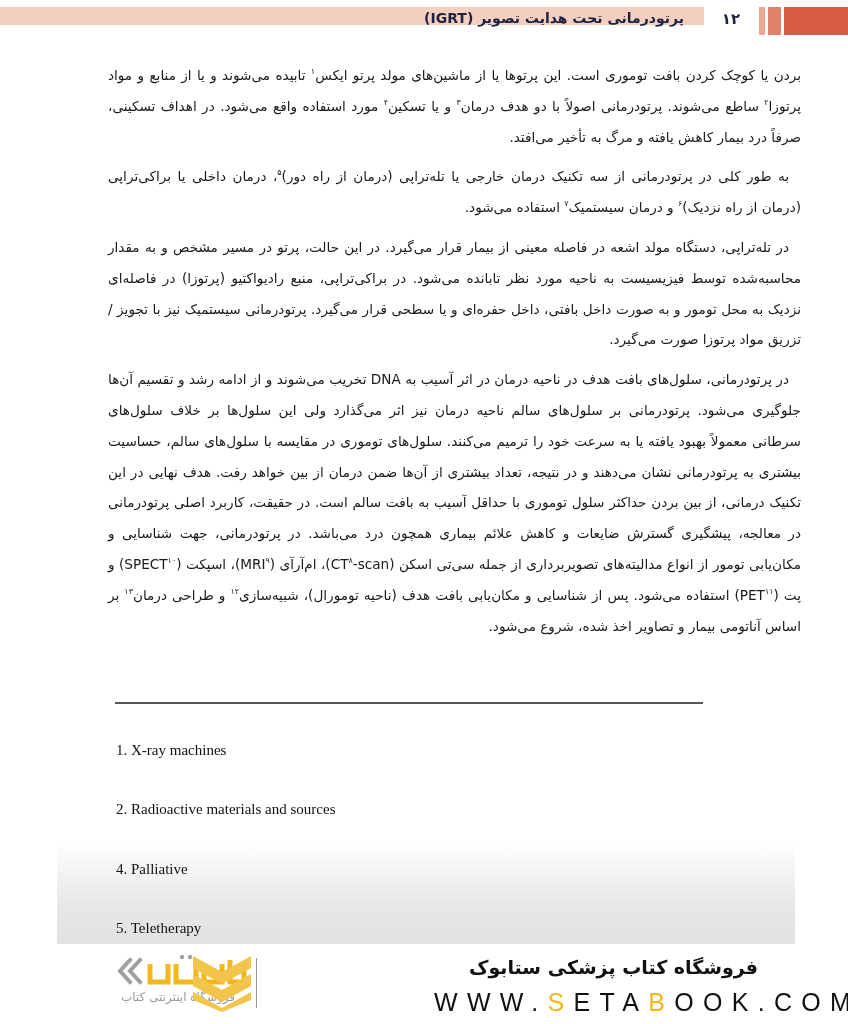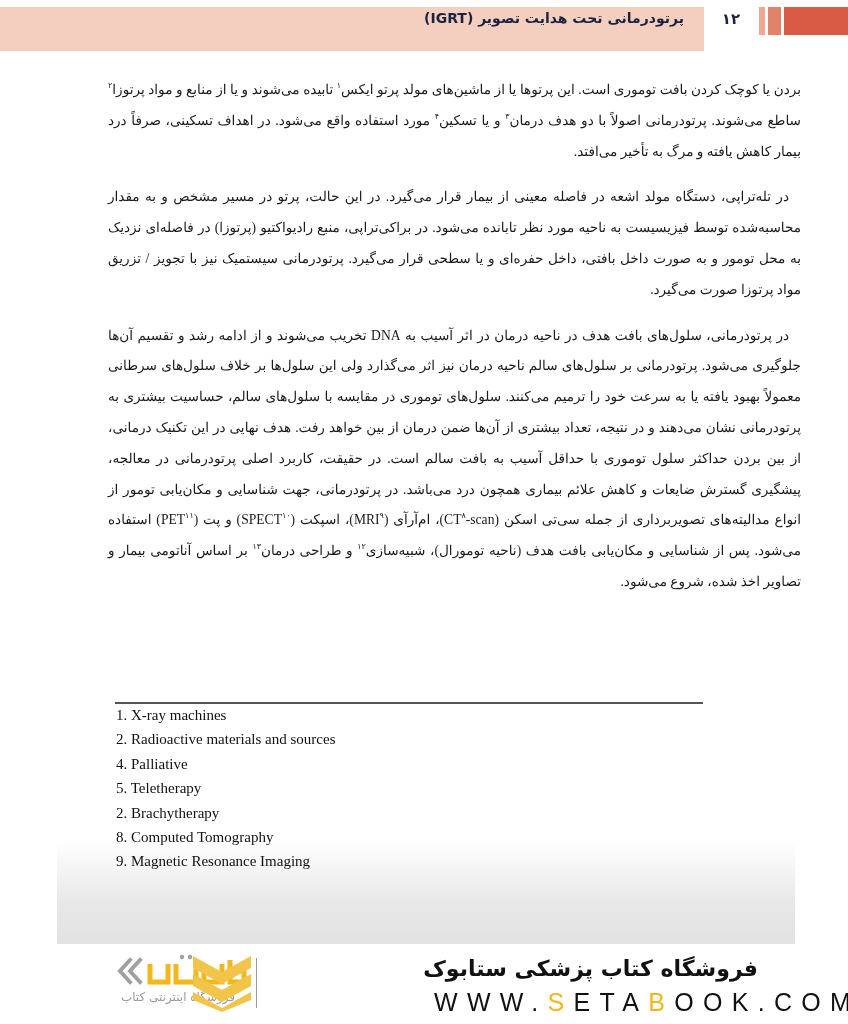--- a/index.html
+++ b/index.html
@@ -2,21 +2,21 @@
 <html><head>
 <meta charset="utf-8">
 <style>
   html, body { margin: 0; padding: 0; }
   body {
     width: 848px; height: 1024px; background: #ffffff; position: relative; overflow: hidden;
     font-family: "DejaVu Sans", sans-serif; color: #1a1a1a;
   }
   
   .header-bar {
-    position: absolute; left: 0; top: 7px; width: 704px; height: 44px;
+    position: absolute; left: 0; top: 7px; width: 704px; height: 18px;
     background: #f4cfc0;
   }
   .header-title {
     position: absolute; right: 20px; top: 3px;
     font-family: "DejaVu Sans", sans-serif; font-weight: bold; font-size: 14px;
     color: #1c2340; direction: rtl; white-space: nowrap;
   }
   .page-number {
     position: absolute; left: 716px; top: 10px; width: 30px; text-align: center;
     font-family: "DejaVu Sans", sans-serif; font-weight: bold; font-size: 15px; color: #1c2340;
@@ -25,69 +25,70 @@
   .deco-1 { left: 759px; width: 6px; background: #eea891; }
   .deco-2 { left: 768px; width: 13px; background: #e1826a; }
   .deco-3 { left: 784px; width: 64px; background: #d95a45; }
 
   
   .body-text {
     position: absolute; left: 108px; top: 60px; width: 693px;
     direction: rtl; text-align: justify;
     font-family: "DejaVu Sans", sans-serif; font-size: 13.6px; line-height: 30.8px; color: #1a1a1a;
   }
-  .body-text p { margin: 15px 0 9px 0; text-align-last: right; font-family: Liberation Serif, serif; }
+  .body-text p { margin: 0 0 9px 0; text-align-last: right; }
   .body-text p.indent { text-indent: 12px; }
   sup { font-size: 8px; line-height: 0; }
 
   .footnote-rule {
     position: absolute; left: 115px; top: 702px; width: 588px; height: 2px; background: #555555;
   }
   .shadow-area {
     position: absolute; left: 57px; top: 840px; width: 738px; height: 104px;
     background: linear-gradient(to bottom, rgba(235,235,235,0) 0%, rgba(228,228,228,0.85) 60%, #e2e2e2 100%);
   }
   .footnotes {
     position: absolute; left: 116px; top: 703px; width: 600px;
     direction: ltr; font-family: "Liberation Serif", serif; font-size: 15px; color: #111;
   }
-  .footnote { height: 24.4px; line-height: 24.4px; white-space: nowrap; }
+  .footnote { height: 24.4px; line-height: 24.4px; white-space: nowrap; margin-top: 35px; }
 
   
   .brand-ad { position: absolute; left: 0; top: 944px; width: 848px; height: 80px; background: #fff; }
   .logo-chevrons { position: absolute; left: 193px; top: 12px; width: 58px; height: 56px; }
   .logo-divider { position: absolute; left: 256px; top: 14px; width: 1px; height: 50px; background: #999; }
   .logo-wordmark { position: absolute; left: 116px; top: 10px; width: 132px; height: 34px; }
   .logo-tagline {
     position: absolute; left: 108px; top: 46px; width: 140px; text-align: center;
     direction: rtl; font-size: 12px; color: #9a9a9a; font-family: "DejaVu Sans", sans-serif;
   }
   .store-name {
     position: absolute; right: 90px; top: 12px; direction: rtl;
-    font-size: 22px; font-weight: bold; color: #111; font-family: "DejaVu Sans", sans-serif;
+    font-size: 19px; font-weight: bold; color: #111; font-family: "DejaVu Sans", sans-serif;
   }
   .store-url {
     position: absolute; left: 434px; top: 44px;
     font-family: "Liberation Sans", sans-serif; font-size: 25px; letter-spacing: 9.3px; color: #111;
   }
   .store-url .hl { color: #f2b71c; }
 </style>
 </head>
 <body>
 
 <div class="header-bar">
   <span class="header-title">پرتودرمانی تحت هدایت تصویر (IGRT)</span>
 </div>
 <div class="page-number">۱۲</div>
 <div class="deco-stripe deco-1"></div>
 <div class="deco-stripe deco-2"></div>
 <div class="deco-stripe deco-3"></div>
 
 <div class="body-text">
   <p><span>بردن یا کوچک کردن بافت توموری است. این پرتوها یا از ماشین‌های مولد پرتو ایکس</span><sup>۱</sup><span> تابیده می‌شوند و یا از منابع و مواد پرتوزا</span><sup>۲</sup><span> ساطع می‌شوند. پرتودرمانی اصولاً با دو هدف درمان</span><sup>۳</sup><span> و یا تسکین</span><sup>۴</sup><span> مورد استفاده واقع می‌شود. در اهداف تسکینی، صرفاً درد بیمار کاهش یافته و مرگ به تأخیر می‌افتد.</span></p>
+  <p class="indent"><span>به طور کلی در پرتودرمانی از سه تکنیک درمان خارجی یا تله‌تراپی (درمان از راه دور)</span><sup>۵</sup><span>، درمان داخلی یا براکی‌تراپی (درمان از راه نزدیک)</span><sup>۶</sup><span> و درمان سیستمیک</span><sup>۷</sup><span> استفاده می‌شود.</span></p>
   <p class="indent"><span>در تله‌تراپی، دستگاه مولد اشعه در فاصله معینی از بیمار قرار می‌گیرد. در این حالت، پرتو در مسیر مشخص و به مقدار محاسبه‌شده توسط فیزیسیست به ناحیه مورد نظر تابانده می‌شود. در براکی‌تراپی، منبع رادیواکتیو (پرتوزا) در فاصله‌ای نزدیک به محل تومور و به صورت داخل بافتی، داخل حفره‌ای و یا سطحی قرار می‌گیرد. پرتودرمانی سیستمیک نیز با تجویز / تزریق مواد پرتوزا صورت می‌گیرد.</span></p>
   <p class="indent"><span>در پرتودرمانی، سلول‌های بافت هدف در ناحیه درمان در اثر آسیب به DNA تخریب می‌شوند و از ادامه رشد و تقسیم آن‌ها جلوگیری می‌شود. پرتودرمانی بر سلول‌های سالم ناحیه درمان نیز اثر می‌گذارد ولی این سلول‌ها بر خلاف سلول‌های سرطانی معمولاً بهبود یافته یا به سرعت خود را ترمیم می‌کنند. سلول‌های توموری در مقایسه با سلول‌های سالم، حساسیت بیشتری به پرتودرمانی نشان می‌دهند و در نتیجه، تعداد بیشتری از آن‌ها ضمن درمان از بین خواهد رفت. هدف نهایی در این تکنیک درمانی، از بین بردن حداکثر سلول توموری با حداقل آسیب به بافت سالم است. در حقیقت، کاربرد اصلی پرتودرمانی در معالجه، پیشگیری گسترش ضایعات و کاهش علائم بیماری همچون درد می‌باشد. در پرتودرمانی، جهت شناسایی و مکان‌یابی تومور از انواع مدالیته‌های تصویربرداری از جمله سی‌تی اسکن (CT</span><sup>۸</sup><span>-scan)، ام‌آرآی (MRI</span><sup>۹</sup><span>)، اسپکت (SPECT</span><sup>۱۰</sup><span>) و پت (PET</span><sup>۱۱</sup><span>) استفاده می‌شود. پس از شناسایی و مکان‌یابی بافت هدف (ناحیه تومورال)، شبیه‌سازی</span><sup>۱۲</sup><span> و طراحی درمان</span><sup>۱۳</sup><span> بر اساس آناتومی بیمار و تصاویر اخذ شده، شروع می‌شود.</span></p>
 </div>
 
 <div class="shadow-area"></div>
 <div class="footnote-rule"></div>
 
 <div class="footnotes">
   <div class="footnote">1. X-ray machines</div>
   <div class="footnote">2. Radioactive materials and sources</div>

